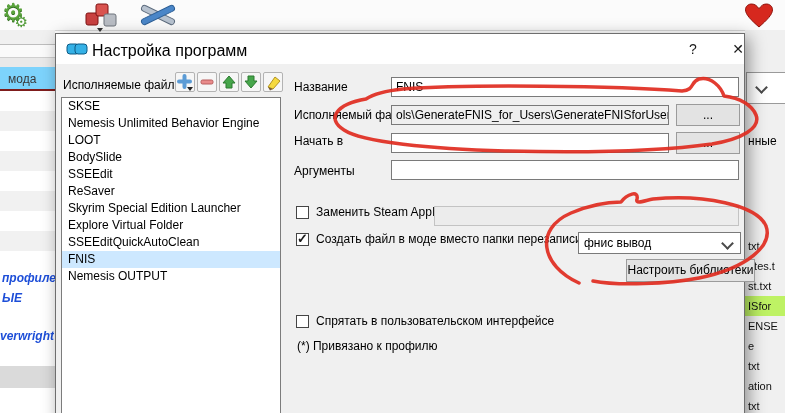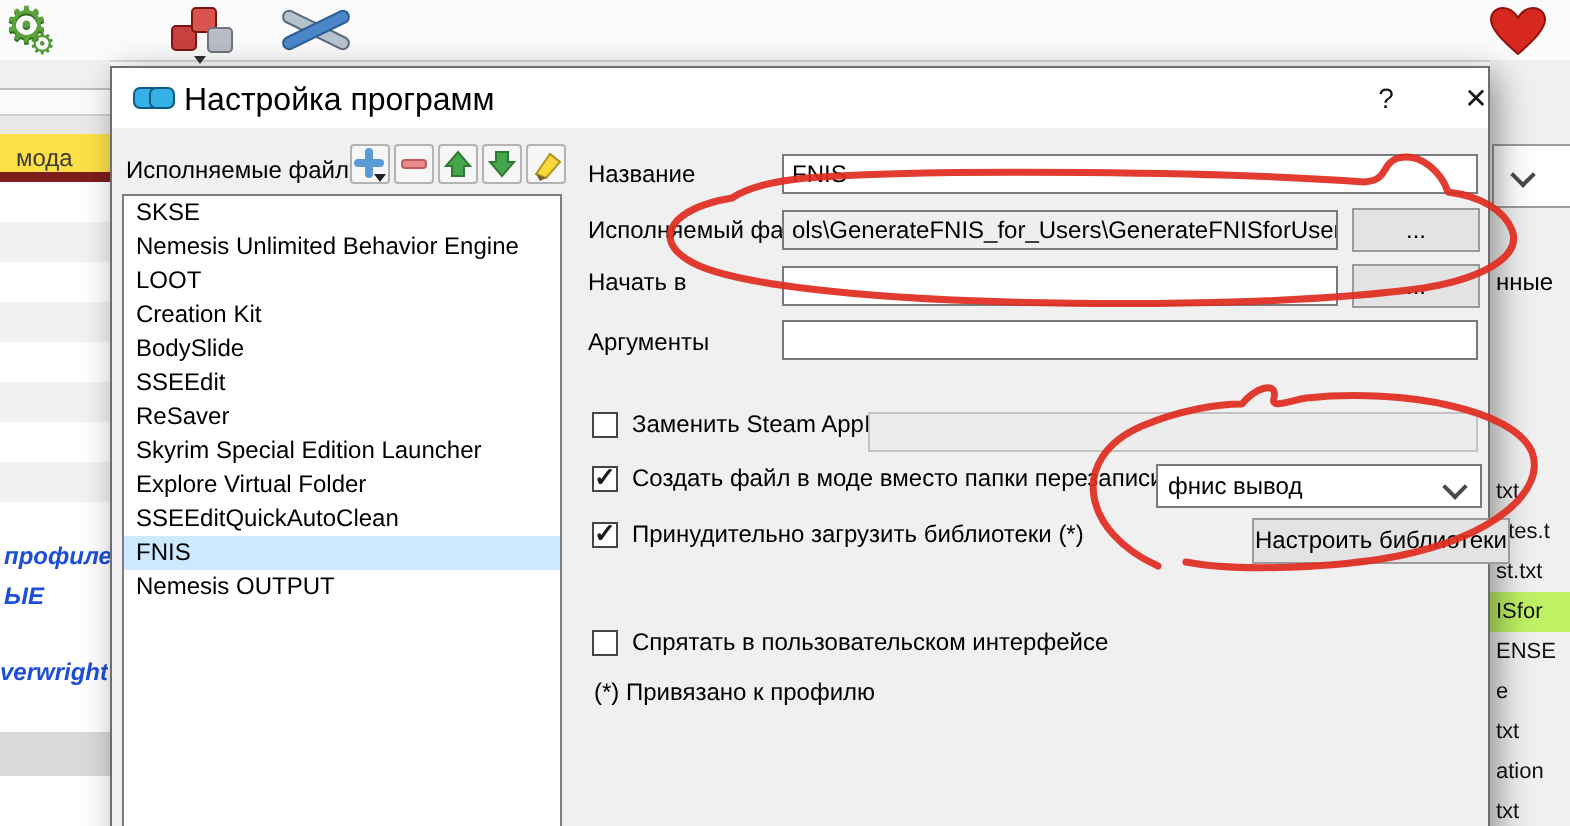--- a/index.html
+++ b/index.html
@@ -7,21 +7,21 @@
   #canvas{position:relative;width:785px;height:413px;background:#ffffff;overflow:hidden;font-size:12px;color:#000;}
   .abs{position:absolute;}
 
   
   #bg-toolbar{left:0;top:0;width:785px;height:30px;background:#fbfbfb;border-bottom:1px solid #d8d8d8;}
   .tb-icon{position:absolute;top:0;cursor:pointer;}
   .icon-gears{left:2px;top:-2px;}
   .icon-gears .g1{font-size:25px;color:#5aa33c;text-shadow:0 1px 0 #2f6b1e;}
   .icon-gears .g2{font-size:15px;color:#4f9a35;margin-left:-10px;vertical-align:-6px;}
   .bg-left-band{left:0;width:55px;}
-  .bg-header{left:0;top:67px;width:55px;height:24px;background:#fde047;border-bottom:5px solid #7f1d1d;line-height:24px;padding-left:8px;color:#3a3a3a;box-sizing:border-box;}
+  .bg-header{left:0;top:67px;width:55px;height:24px;background:#7dd3fc;border-bottom:2px solid #7f1d1d;line-height:24px;padding-left:8px;color:#3a3a3a;box-sizing:border-box;}
   .bg-stripes{left:0;top:91px;width:55px;height:178px;background:repeating-linear-gradient(to bottom,#ffffff 0 20px,#f1f1f1 20px 40px);}
   .bg-word{left:2px;width:54px;font-weight:bold;font-style:italic;color:#1d4ed8;white-space:nowrap;overflow:hidden;}
   .bg-grayband{left:0;top:366px;width:55px;height:22px;background:#dadada;}
   #bg-right{left:745px;top:30px;width:40px;height:383px;background:#f0f0f0;}
   .bg-combo-frag{position:absolute;left:1px;top:42px;width:42px;height:30px;background:#fff;border:1px solid #9a9a9a;}
   .chev{display:inline-block;width:7px;height:7px;border-right:2px solid #4a4a4a;border-bottom:2px solid #4a4a4a;transform:rotate(45deg);}
   #bg-right-text{position:absolute;left:3px;top:104px;color:#000;white-space:nowrap;}
   #bg-file-list{position:absolute;left:0;top:206px;width:40px;}
   .bg-file{height:20px;line-height:20px;padding-left:3px;font-size:11px;white-space:nowrap;color:#111;}
   .bg-selected{background:#bef264;}
@@ -156,21 +156,20 @@
           <path d="M3 13 L10 3 L15 7 L8 15 Z" fill="#f5d93e" stroke="#b3931f"></path>
           <path d="M3 13 L8 15 L5 16.5 Z" fill="#7a5b2f"></path>
         </svg>
       </div>
     </div>
 
     <div id="exec-list">
         <div class="list-item">SKSE</div>
         <div class="list-item">Nemesis Unlimited Behavior Engine</div>
         <div class="list-item">LOOT</div>
-        <div class="list-item">Creation Kit</div>
         <div class="list-item">BodySlide</div>
         <div class="list-item">SSEEdit</div>
         <div class="list-item">ReSaver</div>
         <div class="list-item">Skyrim Special Edition Launcher</div>
         <div class="list-item">Explore Virtual Folder</div>
         <div class="list-item">SSEEditQuickAutoClean</div>
         <div class="list-item selected">FNIS</div>
         <div class="list-item">Nemesis OUTPUT</div>
       </div>
 
@@ -196,24 +195,20 @@
 
     <div class="cb-row" style="top:198px;">
       <span class="checkbox checked"></span>
       <span class="cb-label">Создать файл в моде вместо папки перезаписи (*)</span>
     </div>
     <div id="mod-combo">
       <span>фнис вывод</span>
       <span class="chev"></span>
     </div>
 
-    <div class="cb-row" style="top:226px;">
-      <span class="checkbox checked"></span>
-      <span class="cb-label">Принудительно загрузить библиотеки (*)</span>
-    </div>
     <div class="push-btn" style="left:570px;top:225px;width:129px;height:23px;line-height:21px;">Настроить библиотеки</div>
 
 
     <div class="cb-row" style="top:280px;">
       <span class="checkbox"></span>
       <span class="cb-label">Спрятать в пользовательском интерфейсе</span>
     </div>
 
     <div id="footnote">(*) Привязано к профилю</div>
   </div>

